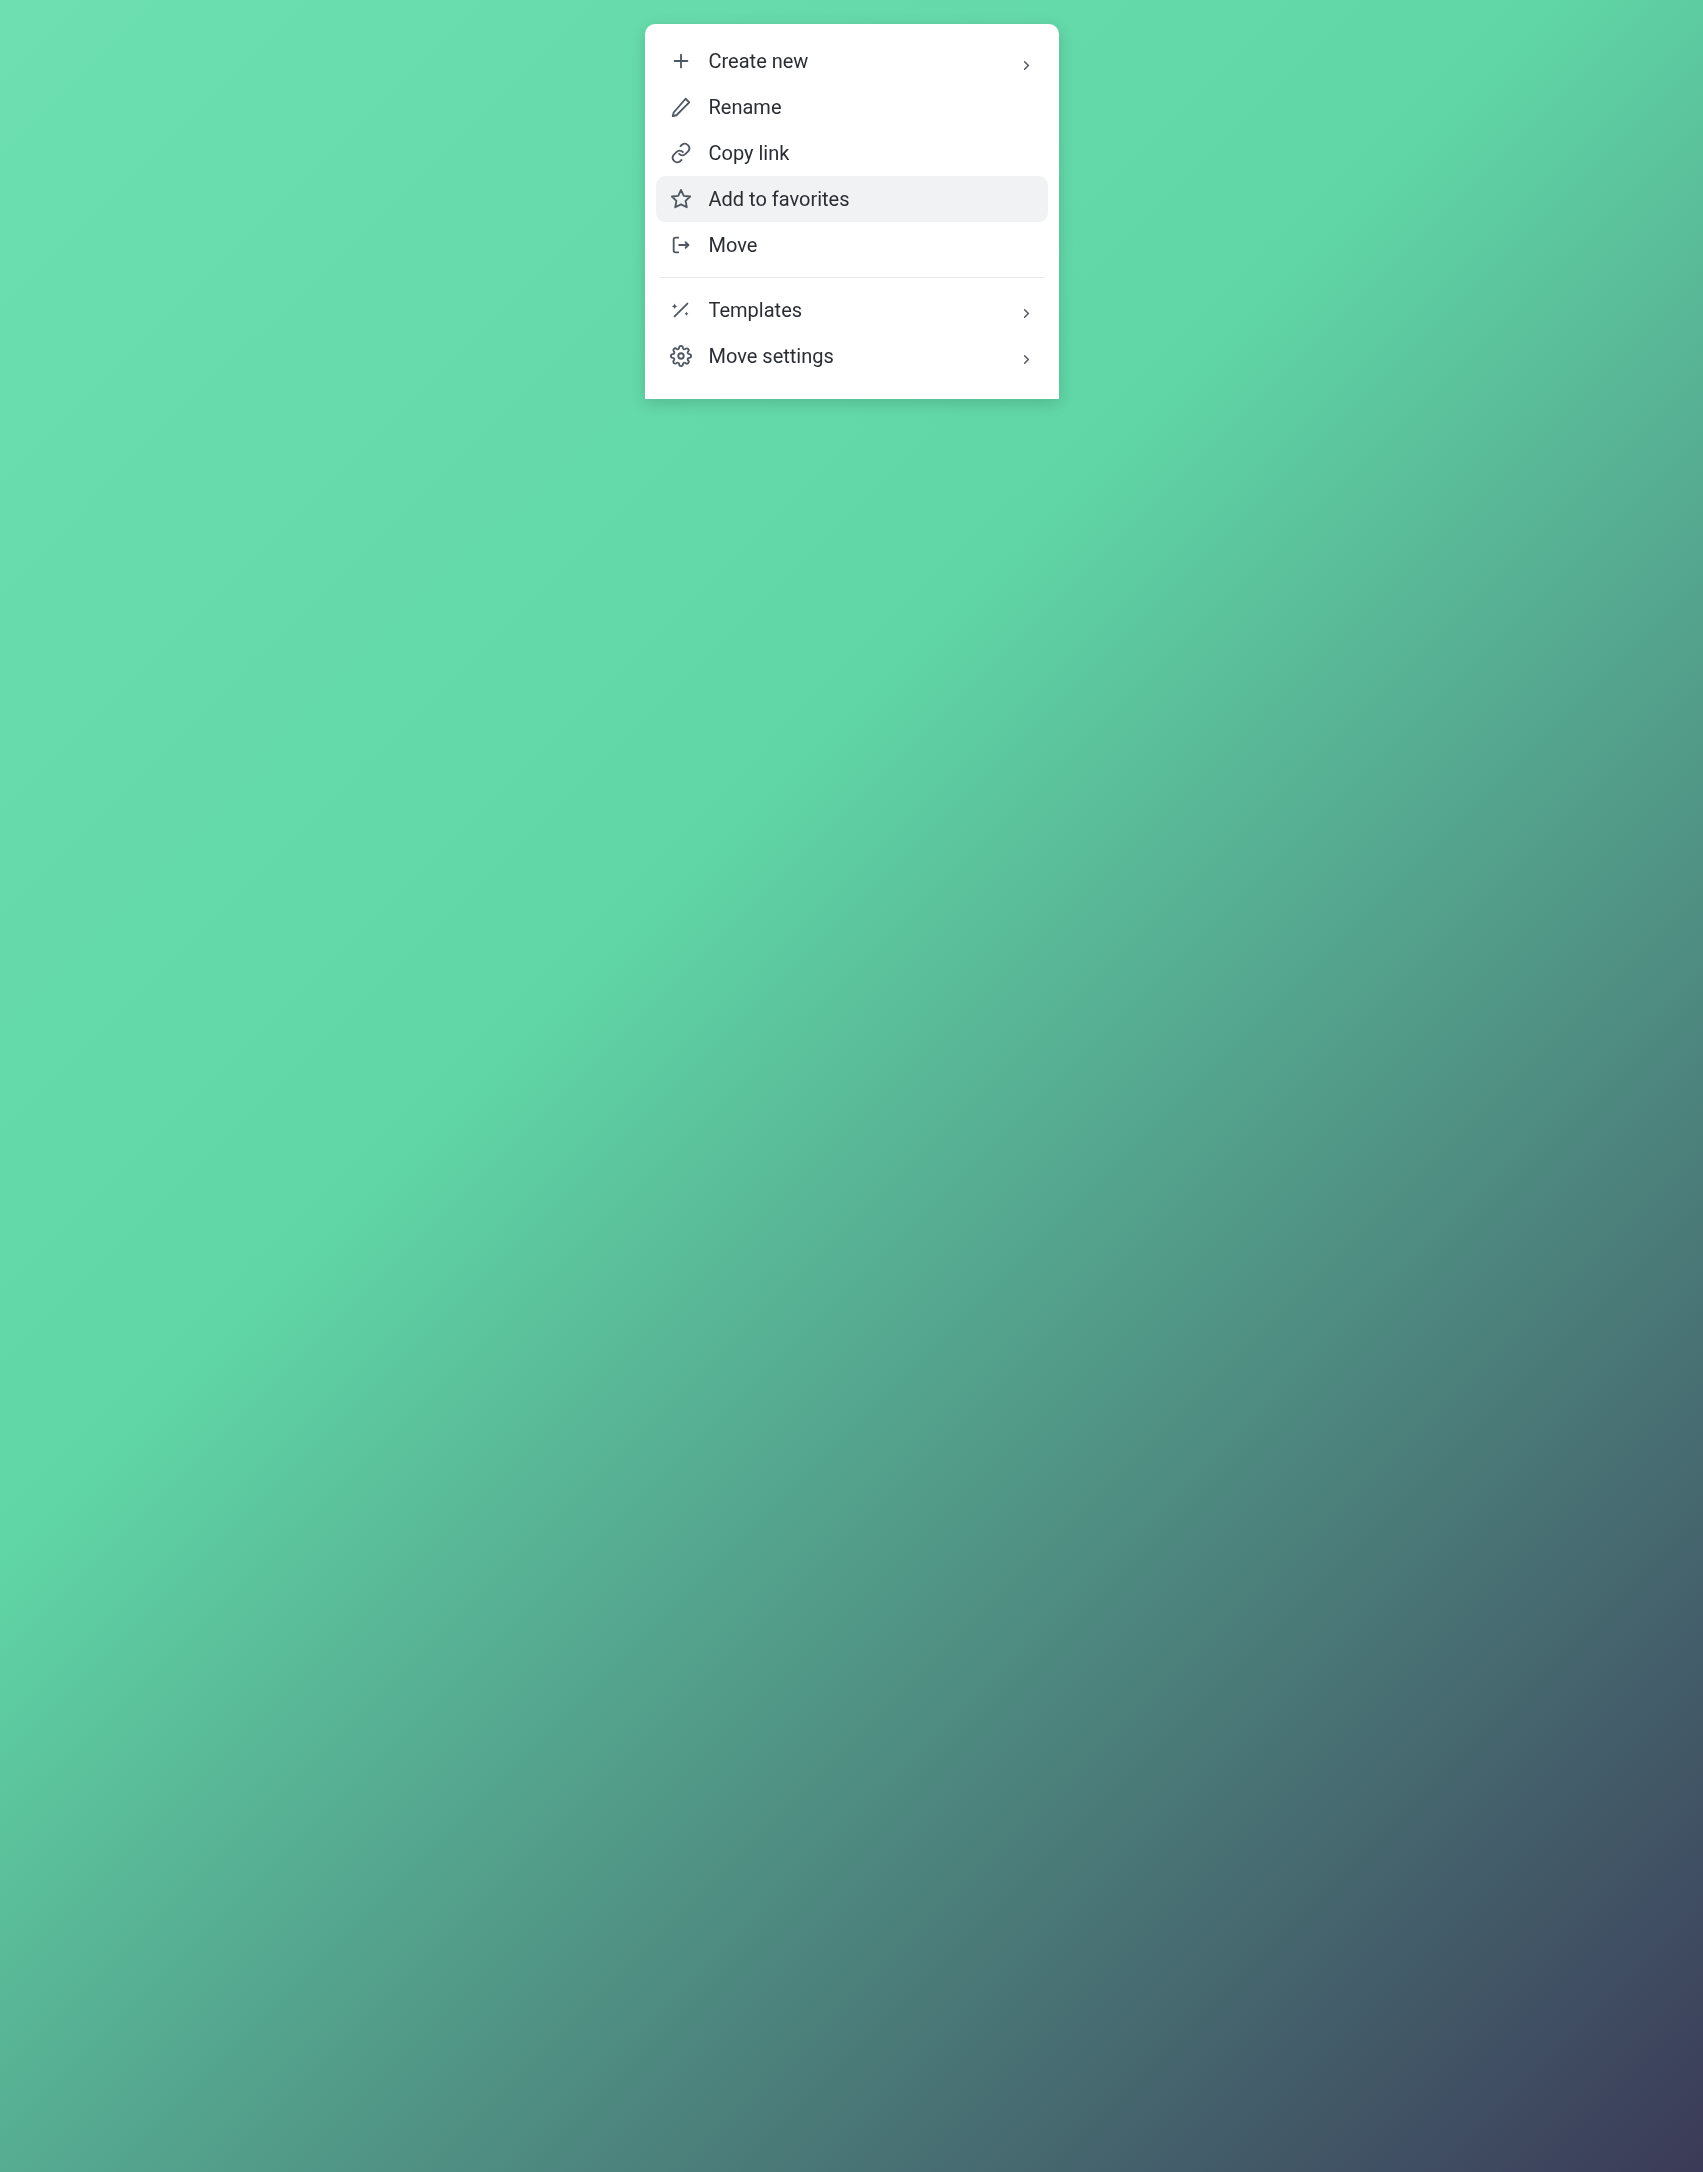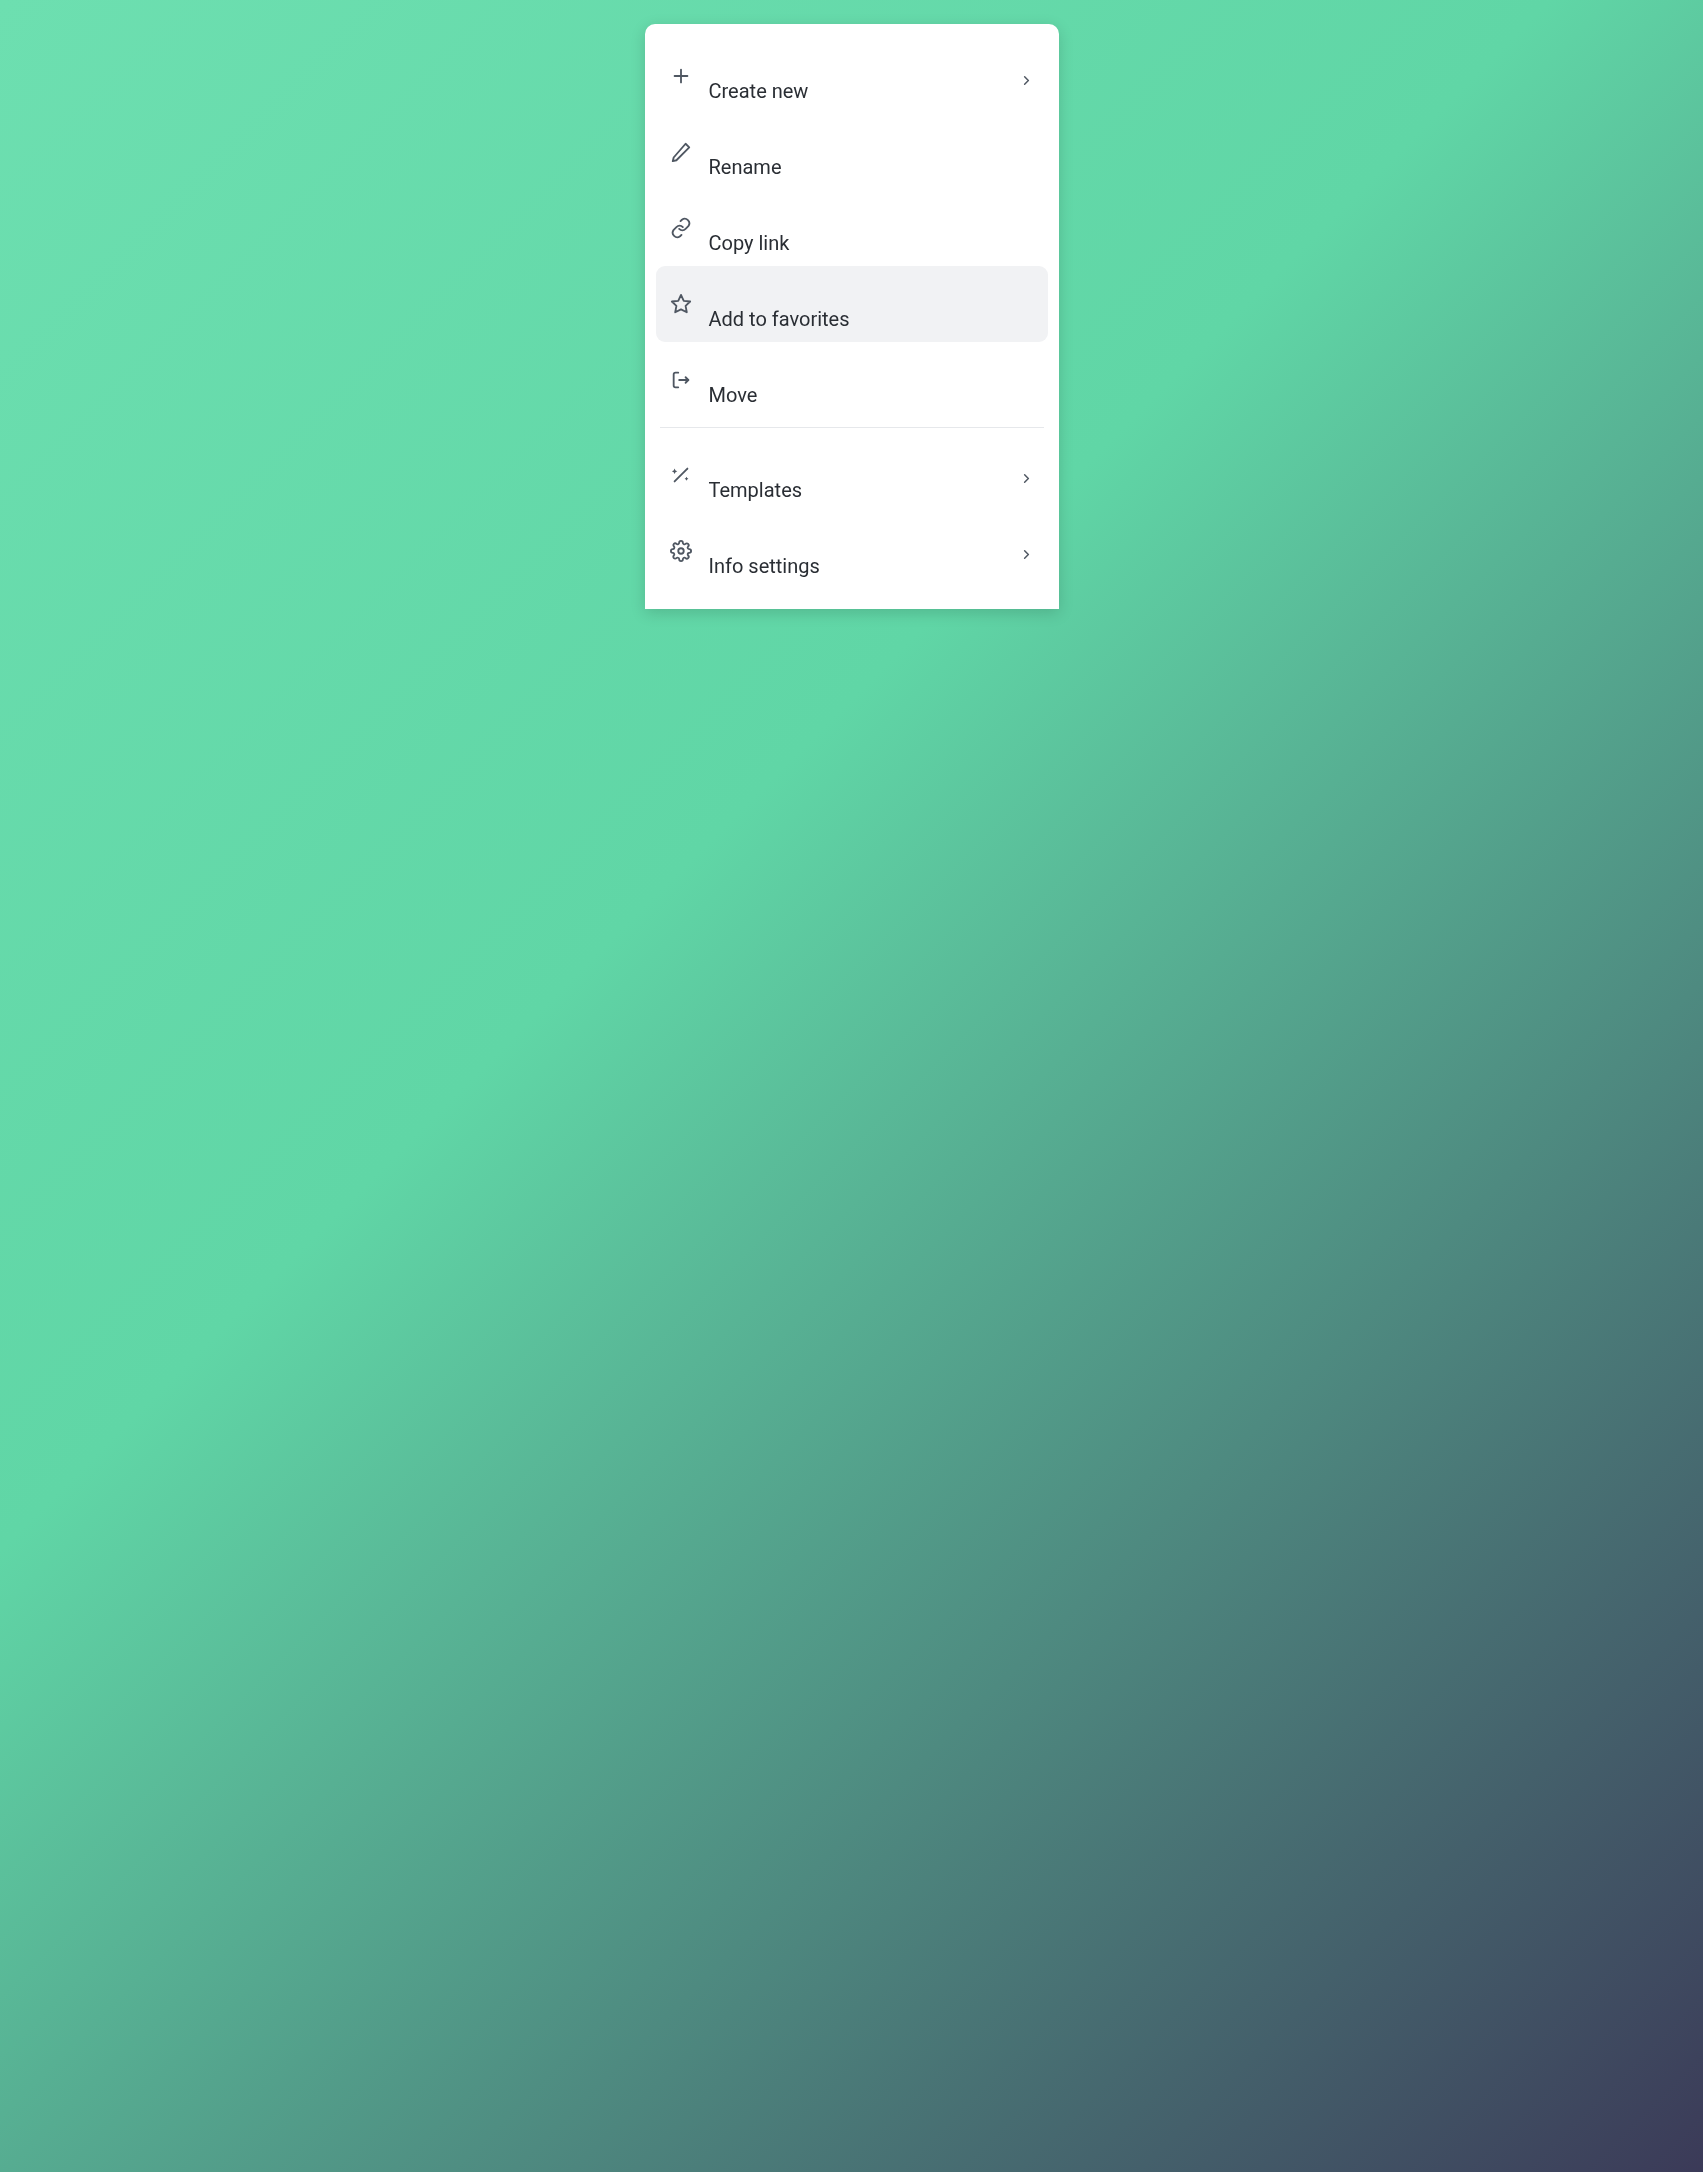--- a/index.html
+++ b/index.html
@@ -53,21 +53,20 @@
     width: 100%;
     height: 100%;
     stroke: currentColor;
     stroke-width: 2;
     stroke-linecap: round;
     stroke-linejoin: round;
     fill: none;
   }
   .label {
     flex: 1 1 auto;
-    margin-top: 30px;
   }
   .chevron {
     width: 15px;
     height: 15px;
     flex: 0 0 15px;
     color: #4f5762;
   }
   .chevron svg {
     width: 100%;
     height: 100%;
@@ -163,21 +162,21 @@
     </span>
   </div>
 
   <div class="menu-item">
     <span class="icon">
       <svg viewBox="0 0 24 24">
           <circle cx="12" cy="12" r="3"></circle>
           <path d="M19.4 15a1.7 1.7 0 0 0 .34 1.87l.06.06a2 2 0 1 1-2.83 2.83l-.06-.06a1.7 1.7 0 0 0-1.87-.34 1.7 1.7 0 0 0-1 1.55V21a2 2 0 1 1-4 0v-.09a1.7 1.7 0 0 0-1.11-1.55 1.7 1.7 0 0 0-1.87.34l-.06.06a2 2 0 1 1-2.83-2.83l.06-.06a1.7 1.7 0 0 0 .34-1.87 1.7 1.7 0 0 0-1.55-1H3a2 2 0 1 1 0-4h.09a1.7 1.7 0 0 0 1.55-1.11 1.7 1.7 0 0 0-.34-1.87l-.06-.06a2 2 0 1 1 2.83-2.83l.06.06a1.7 1.7 0 0 0 1.87.34H9a1.7 1.7 0 0 0 1-1.55V3a2 2 0 1 1 4 0v.09a1.7 1.7 0 0 0 1 1.55 1.7 1.7 0 0 0 1.87-.34l.06-.06a2 2 0 1 1 2.83 2.83l-.06.06a1.7 1.7 0 0 0-.34 1.87V9a1.7 1.7 0 0 0 1.55 1H21a2 2 0 1 1 0 4h-.09a1.7 1.7 0 0 0-1.55 1z"></path>
         </svg>
     </span>
-    <span class="label">Info settings</span>
+    <span class="label">Move settings</span>
     <span class="chevron">
       <svg viewBox="0 0 24 24">
           <polyline points="9 6 15 12 9 18"></polyline>
         </svg>
     </span>
   </div>
 
 </div>
 
 

